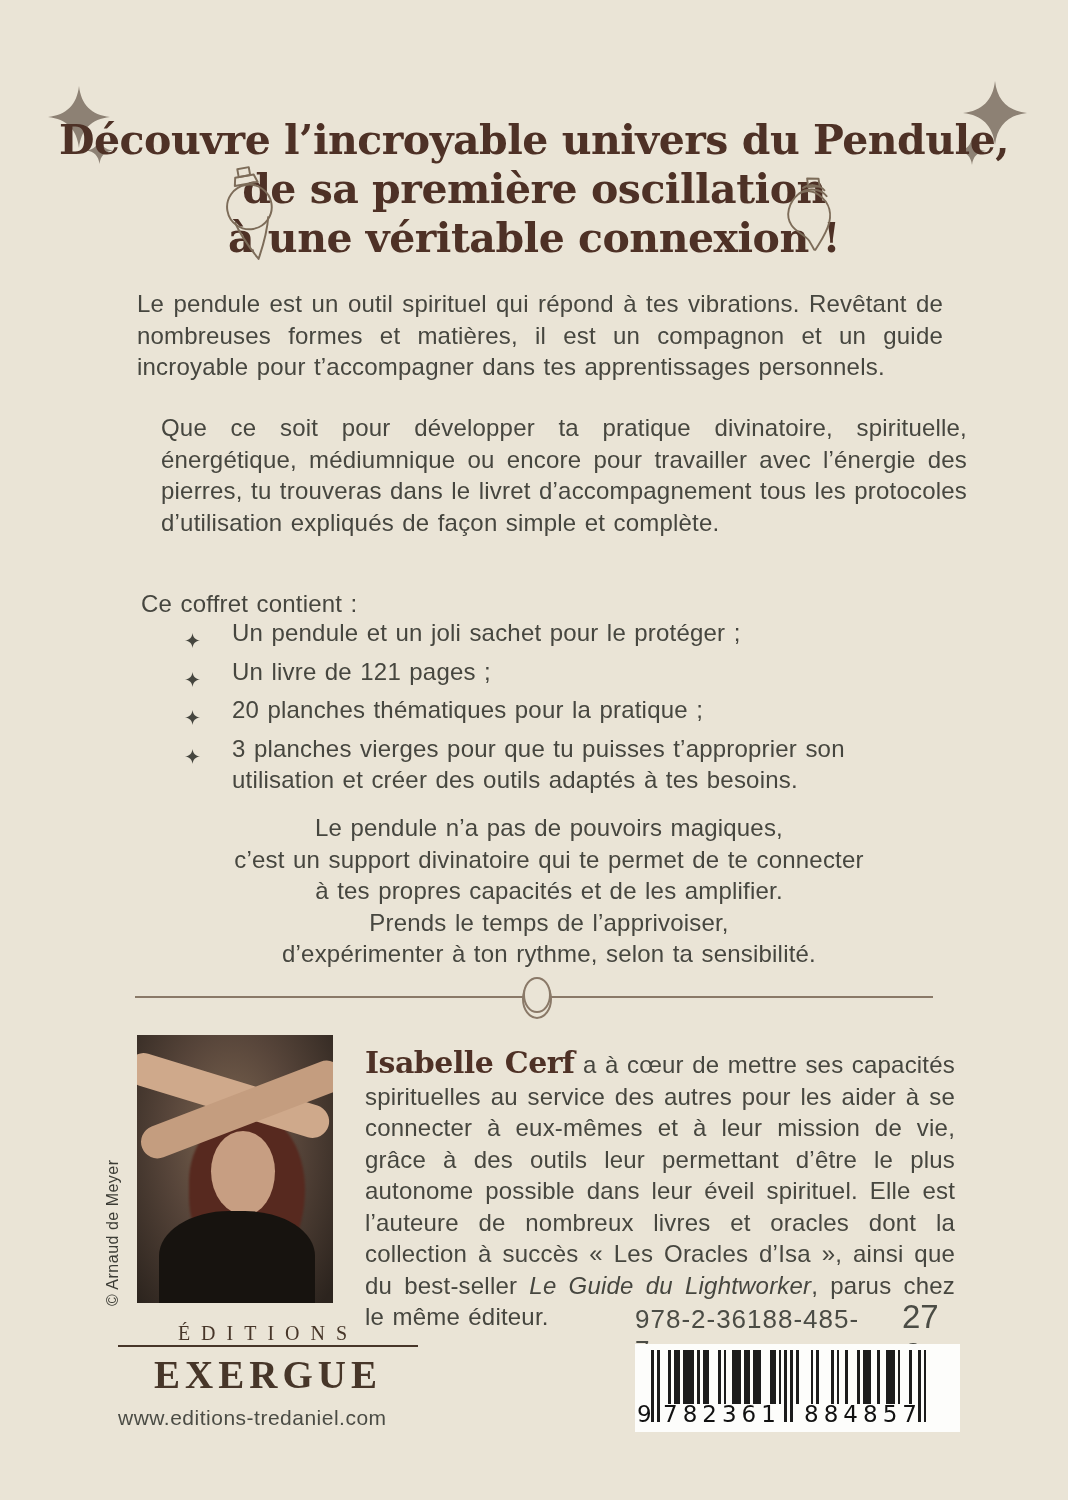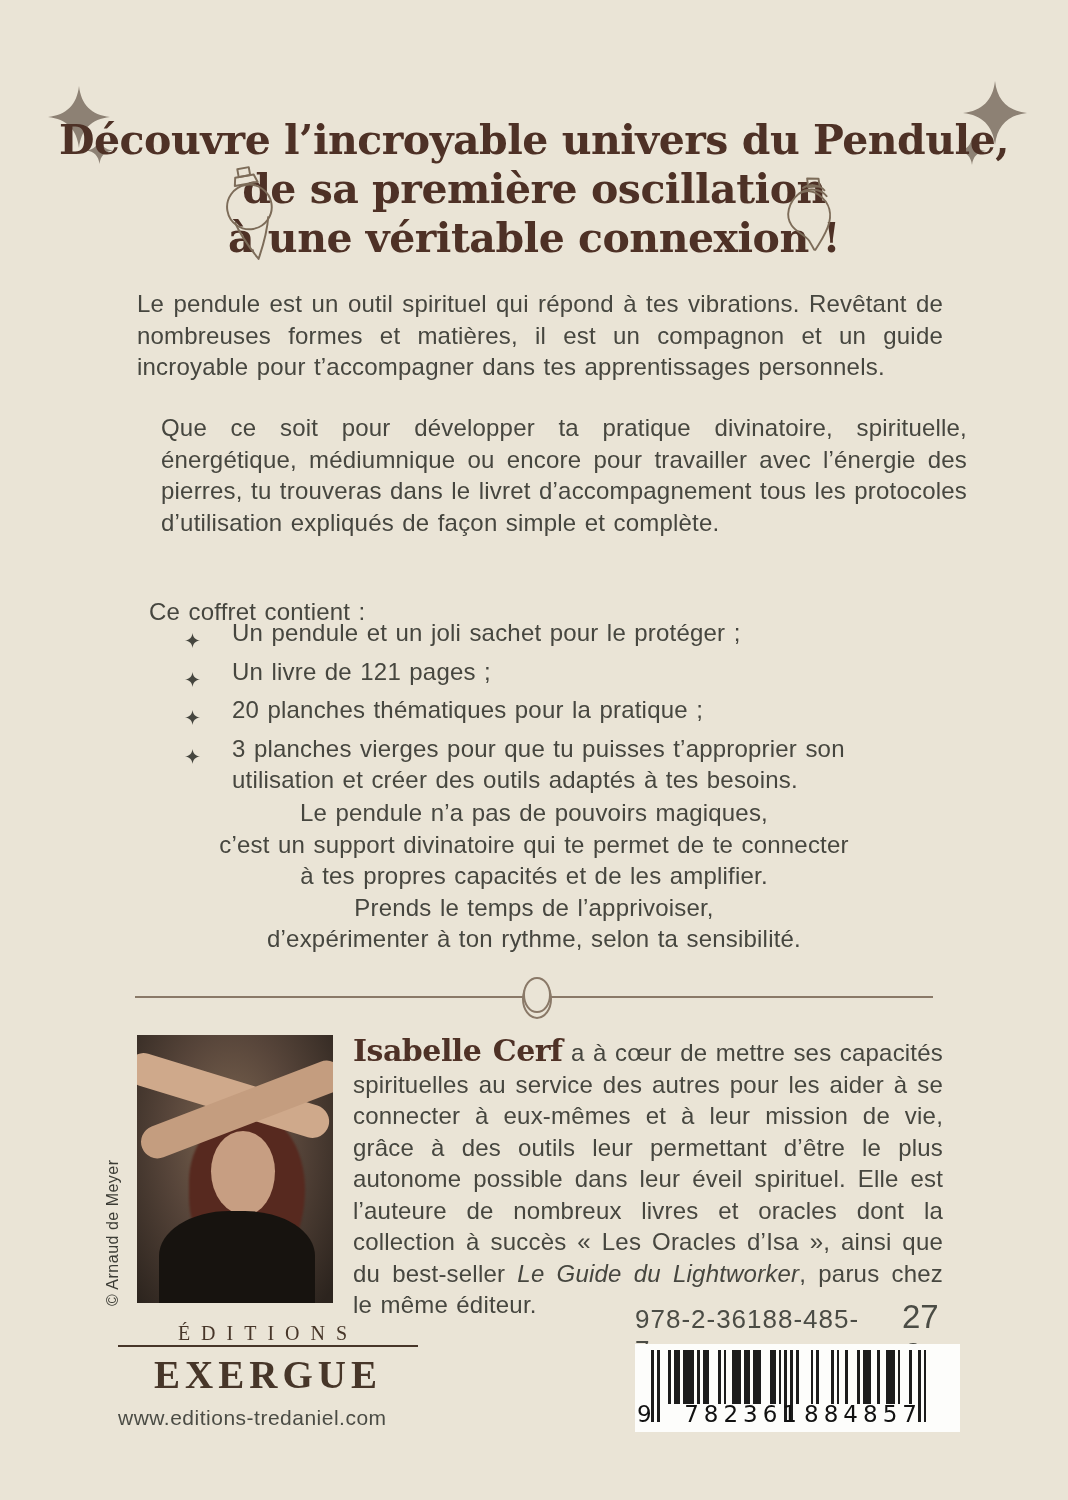--- a/index.html
+++ b/index.html
@@ -18,46 +18,46 @@
     font-family:"DejaVu Serif", serif; font-weight:bold;
     font-size:41px; line-height:49px; letter-spacing:-0.5px;
   }
   .pendulum-icon{position:absolute;}
   
   .body-text{
     color:#46463f; font-size:24px; line-height:31.5px;
     letter-spacing:0.2px; word-spacing:1.5px;
   }
   .para{position:absolute; left:137px; width:806px; text-align:justify; margin:0;}
-  .coffret-heading{position:absolute; left:137px; width:806px; margin:12px;}
+  .coffret-heading{position:absolute; left:137px; width:806px; margin:4px;}
   .coffret-list{position:absolute; left:185px; width:700px; margin:0; padding:0; list-style:none;}
   .coffret-list li{display:flex; align-items:flex-start; margin:0; padding:0;}
   .star-bullet{flex:0 0 24px; padding-top:7px;}
   .li-text{display:block; max-width:650px;margin-left:23px;}
-  .center-note{position:absolute; left:84px; width:900px; text-align:center; margin:0;}
+  .center-note{position:absolute; left:84px; width:900px; text-align:center; margin:15px;}
   
   .divider-line{position:absolute; left:135px; top:996px; width:798px; height:0; border-top:2px solid #8a7968;}
   .divider-ornament{position:absolute; left:511px; top:972px;}
   
   .photo{
     position:absolute; left:137px; top:1035px; width:196px; height:268px;
     background:radial-gradient(ellipse at 48% 38%, #7d6651 0%, #57453a 45%, #2c241e 95%);
     overflow:hidden;
   }
   .photo .hair{position:absolute; left:52px; top:78px; width:116px; height:160px; background:#57291f; border-radius:52% 48% 46% 54%/45% 50% 55% 50%; filter:blur(1px);}
   .photo .face{position:absolute; left:74px; top:96px; width:64px; height:84px; background:#c79e82; border-radius:50% 50% 46% 54%/48% 48% 52% 52%;}
   .photo .arm-a{position:absolute; left:-14px; top:44px; width:210px; height:33px; background:#cfa98b; border-radius:17px; transform:rotate(17deg);}
   .photo .arm-b{position:absolute; left:-2px; top:58px; width:214px; height:33px; background:#c49d7f; border-radius:17px; transform:rotate(-21deg);}
   .photo .torso{position:absolute; left:22px; top:176px; width:156px; height:100px; background:#17130f; border-radius:45% 45% 0 0;}
   .photo-credit{
     position:absolute; left:104px; top:1306px;
     transform:rotate(-90deg); transform-origin:0 0;
     font-size:16px; color:#3c3c35; letter-spacing:0.5px; white-space:nowrap;
   }
-  .bio{position:absolute; left:353px; top:1036px; width:590px; text-align:justify; margin:0;}
+  .bio{position:absolute; left:353px; top:1036px; width:590px; text-align:justify; margin:12px;}
   .author-name{
     font-family:"DejaVu Serif", serif; font-weight:bold;
     font-size:30px; line-height:1; color:#4e3126; letter-spacing:-0.5px;
   }
   .italic{font-style:italic;}
   
   .publisher{position:absolute; left:118px; top:1322px; width:300px; text-align:center; color:#473629;}
   .publisher .editions{
     font-family:"Liberation Serif", serif; font-size:20px; letter-spacing:11px;
     border-bottom:2px solid #473629; white-space:nowrap;
@@ -69,21 +69,21 @@
   .website{position:absolute; left:118px; top:1406px; font-size:21px; color:#4b4c45; letter-spacing:0.5px;}
   
   .isbn-row{position:absolute; left:635px; top:1298px; width:330px; display:flex; align-items:baseline; gap:32px; color:#4b4c45;}
   .isbn{font-size:26px; letter-spacing:1px;}
   .price{font-size:33px;}
   .barcode-box{position:absolute; left:635px; top:1344px; width:325px; height:88px; background:#fdfdfb;}
   .bars{position:absolute; left:16px; top:6px; width:296px; height:78px;}
   .bars .bar{position:absolute; top:0; background:#1c1c1c;}
   .bc-digits{position:absolute; top:57px; font-family:"DejaVu Sans", sans-serif; font-size:23px; color:#111;}
   .bc-left{left:2px;}
-  .bc-mid{left:28px; width:124px; text-align:right; letter-spacing:5px;margin-left:15px;}
+  .bc-mid{left:28px; width:124px; text-align:left; letter-spacing:5px;}
   .bc-right{left:166px; width:124px; text-align:center; letter-spacing:5px;}
 </style>
 </head>
 <body>
 
 <div class="page">
 
   <span class="sparkle" style="left:48px; top:86px;">
     <svg width="62" height="62" viewBox="0 0 24 24">
         <path fill="#8d8174" d="M12 0C12.8 7.2 16.8 11.2 24 12 16.8 12.8 12.8 16.8 12 24 11.2 16.8 7.2 12.8 0 12 7.2 11.2 11.2 7.2 12 0Z"></path>

